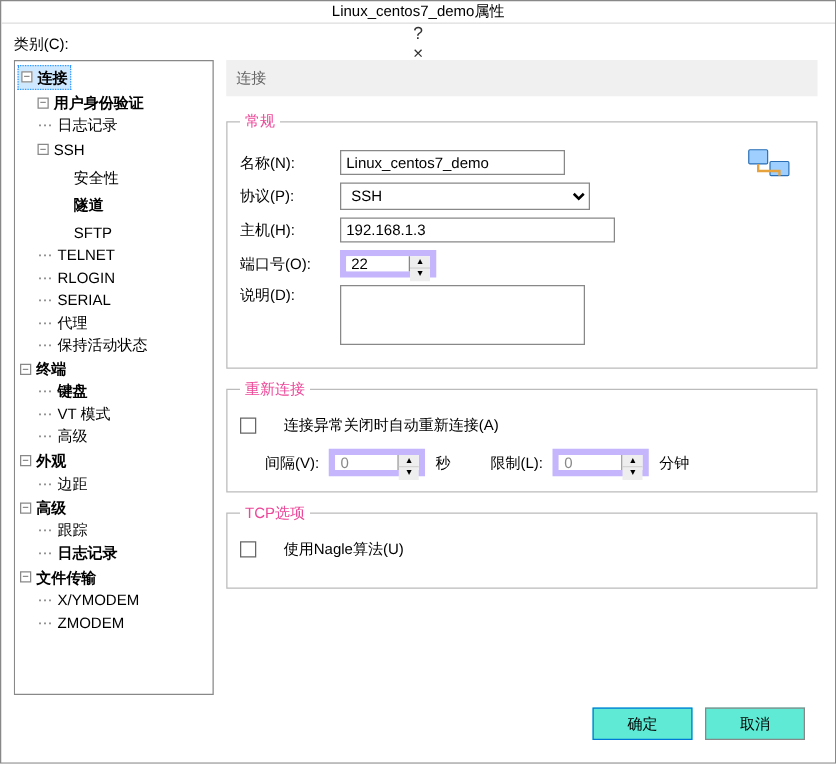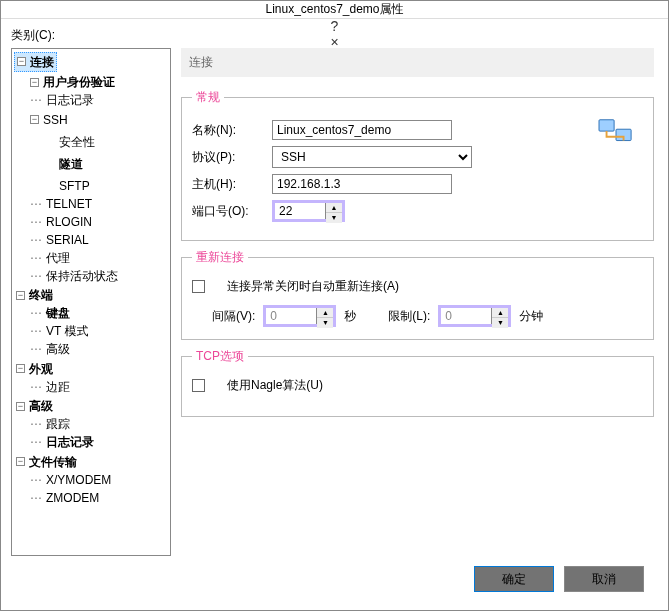--- a/index.html
+++ b/index.html
@@ -23,36 +23,36 @@
     .bold { font-weight: bold; }
     .panel { flex: 1; display: flex; flex-direction: column; gap: 8px; padding-right: 4px; }
     .panel-title { background: #f0f0f0; padding: 6px 8px; color: #666; margin-bottom: 4px; }
     fieldset { border: 1px solid #bbb; padding: 8px 10px 12px; margin: 0; }
     legend { padding: 0 4px; color: #ec4899; }
     .form-row { display: flex; align-items: center; margin: 6px 0; gap: 10px; }
     .form-label { width: 70px; }
     input[type=text], select, textarea { border: 1px solid #888; padding: 2px 4px; font-size: 12px; background: #fff; }
     .name-input { width: 180px; }
     select { width: 200px; height: 22px; }
-    .host-input { width: 180px; }
-    .spinner-wrap { display: inline-flex; border: 3px solid #c4b5fd; height: 22px; }
+    .host-input { width: 220px; }
+    .spinner-wrap { display: inline-flex; border: 5px solid #c4b5fd; height: 22px; }
     .spinner-wrap input { border: none; width: 50px; padding: 2px 4px; outline: none; }
     .spinner-btns { display: flex; flex-direction: column; border-left: 1px solid #888; }
     .spinner-btns span { width: 16px; height: 10px; font-size: 7px; text-align: center; line-height: 10px; background: #eee; cursor: pointer; border-bottom: 1px solid #ccc; }
     .spinner-btns span:last-child { border-bottom: none; }
     textarea { width: 196px; height: 48px; resize: none; }
     .net-icon { width: 38px; height: 34px; margin-left: auto; margin-right: 8px; align-self: flex-start; margin-top: 2px; }
     .general-top { display: flex; }
     .general-fields { flex: 1; }
     .checkbox-row { display: flex; align-items: center; gap: 22px; margin: 4px 0 10px; }
     .chk { width: 13px; height: 13px; border: 1px solid #666; background: #fff; }
     .reconnect-row { display: flex; align-items: center; gap: 8px; padding-left: 20px; }
     .dis-input { background: #f4f4f4; color: #888; }
     .footer { display: flex; justify-content: flex-end; gap: 10px; padding: 10px 14px; }
-    .dlg-btn { min-width: 80px; height: 26px; border: 1px solid #888; background: #737373; cursor: pointer; }
+    .dlg-btn { min-width: 80px; height: 26px; border: 1px solid #888; background: #5eead4; cursor: pointer; }
     .dlg-btn.primary { border: 1px solid #0078d7; }
   </style>
 </head>
 <body>
 
 <div class="window">
   <div class="titlebar">
     <span class="title">Linux_centos7_demo属性</span>
     <span class="btn">?</span>
     <span class="btn">×</span>
@@ -205,20 +205,24 @@
               </div>
               <div class="form-row">
                 <span class="form-label">端口号(O):</span>
                 <span class="spinner-wrap">
                   <input type="text" value="22" style="">
                   <span class="spinner-btns">
                       <span>▲</span>
                       <span>▼</span>
                     </span>
                 </span>
+              </div>
+              <div class="form-row" style="align-items:flex-start">
+                <span class="form-label">说明(D):</span>
+                <textarea style=""></textarea>
               </div>
             </div>
             <svg class="net-icon" viewBox="0 0 40 36">
               <rect x="2" y="4" width="16" height="12" rx="1" fill="#9ecfff" stroke="#2a6fb5"></rect>
               <rect x="20" y="14" width="16" height="12" rx="1" fill="#9ecfff" stroke="#2a6fb5"></rect>
               <path d="M10 16 V22 H28 V26" stroke="#e6a23c" stroke-width="2" fill="none"></path>
             </svg>
           </div>
         </fieldset>
 

